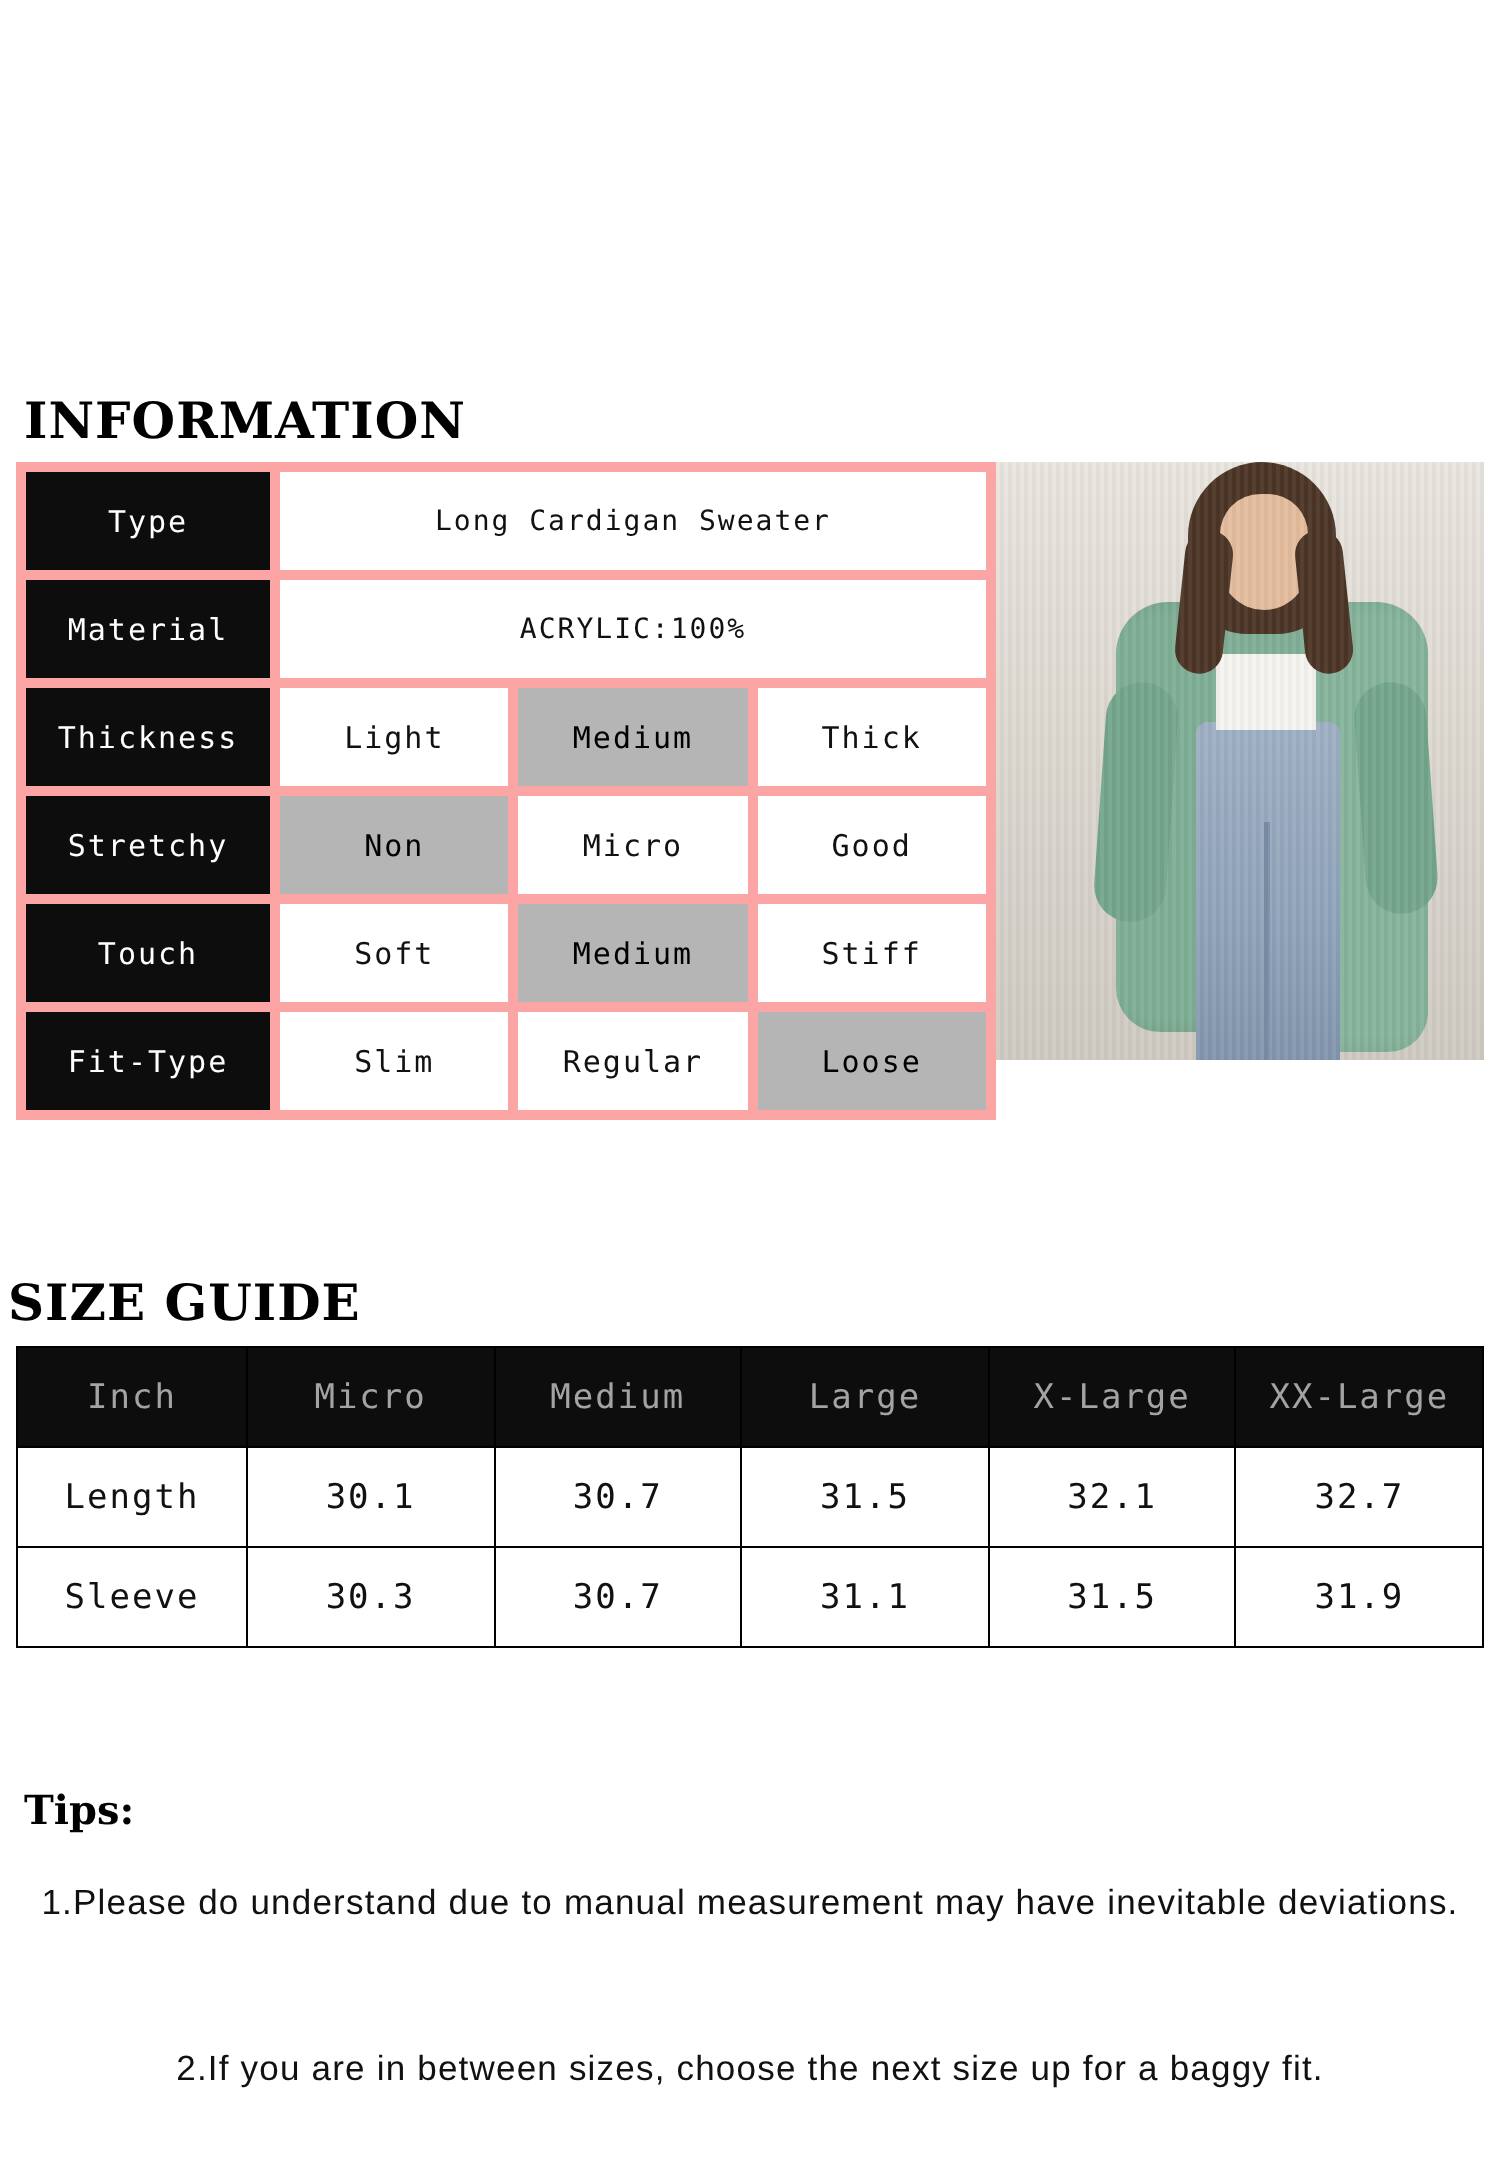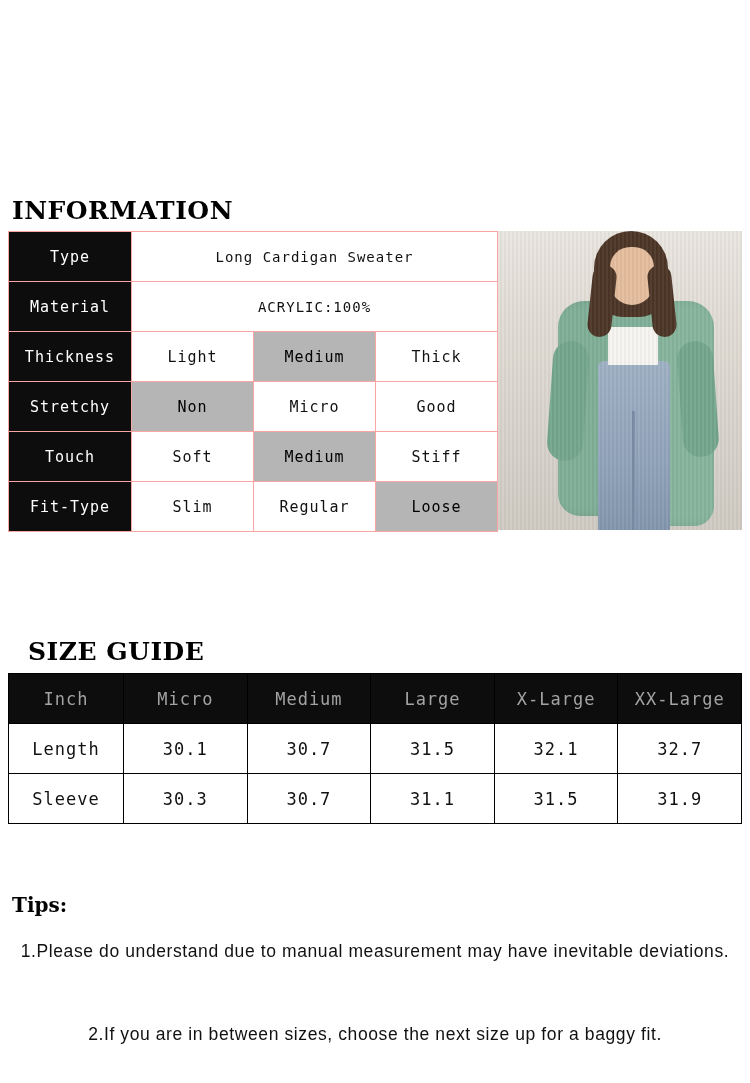--- a/index.html
+++ b/index.html
@@ -39,21 +39,21 @@
     width: 734px;
     height: 299px;
     display: flex;
   }
   .info-table {
     width: 490px;
     border-collapse: collapse;
     table-layout: fixed;
   }
   .info-table td {
-    border: 1px solid #fca5a5;
+    border: 5px solid #fca5a5;
     height: 49px;
     font-size: 15px;
     text-align: center;
     vertical-align: middle;
     letter-spacing: 1px;
     font-family: "DejaVu Sans Mono", monospace;
     background: #ffffff;
     padding: 0;
   }
   .info-table td.label {
@@ -139,21 +139,21 @@
   }
   .ph-texture {
     position: absolute; inset: 0;
     background: repeating-linear-gradient(90deg, rgba(255,255,255,0.05) 0 2px, rgba(0,0,0,0.03) 2px 4px);
     pointer-events: none;
   }
 
   
   .size-heading {
     position: absolute;
-    left: 28px;
+    left: 4px;
     top: 637px;
     font-family: "DejaVu Serif", serif;
     font-weight: bold;
     font-size: 25px;
     letter-spacing: 0.5px;
     color: #000;
   }
   .size-table {
     position: absolute;
     left: 8px;

